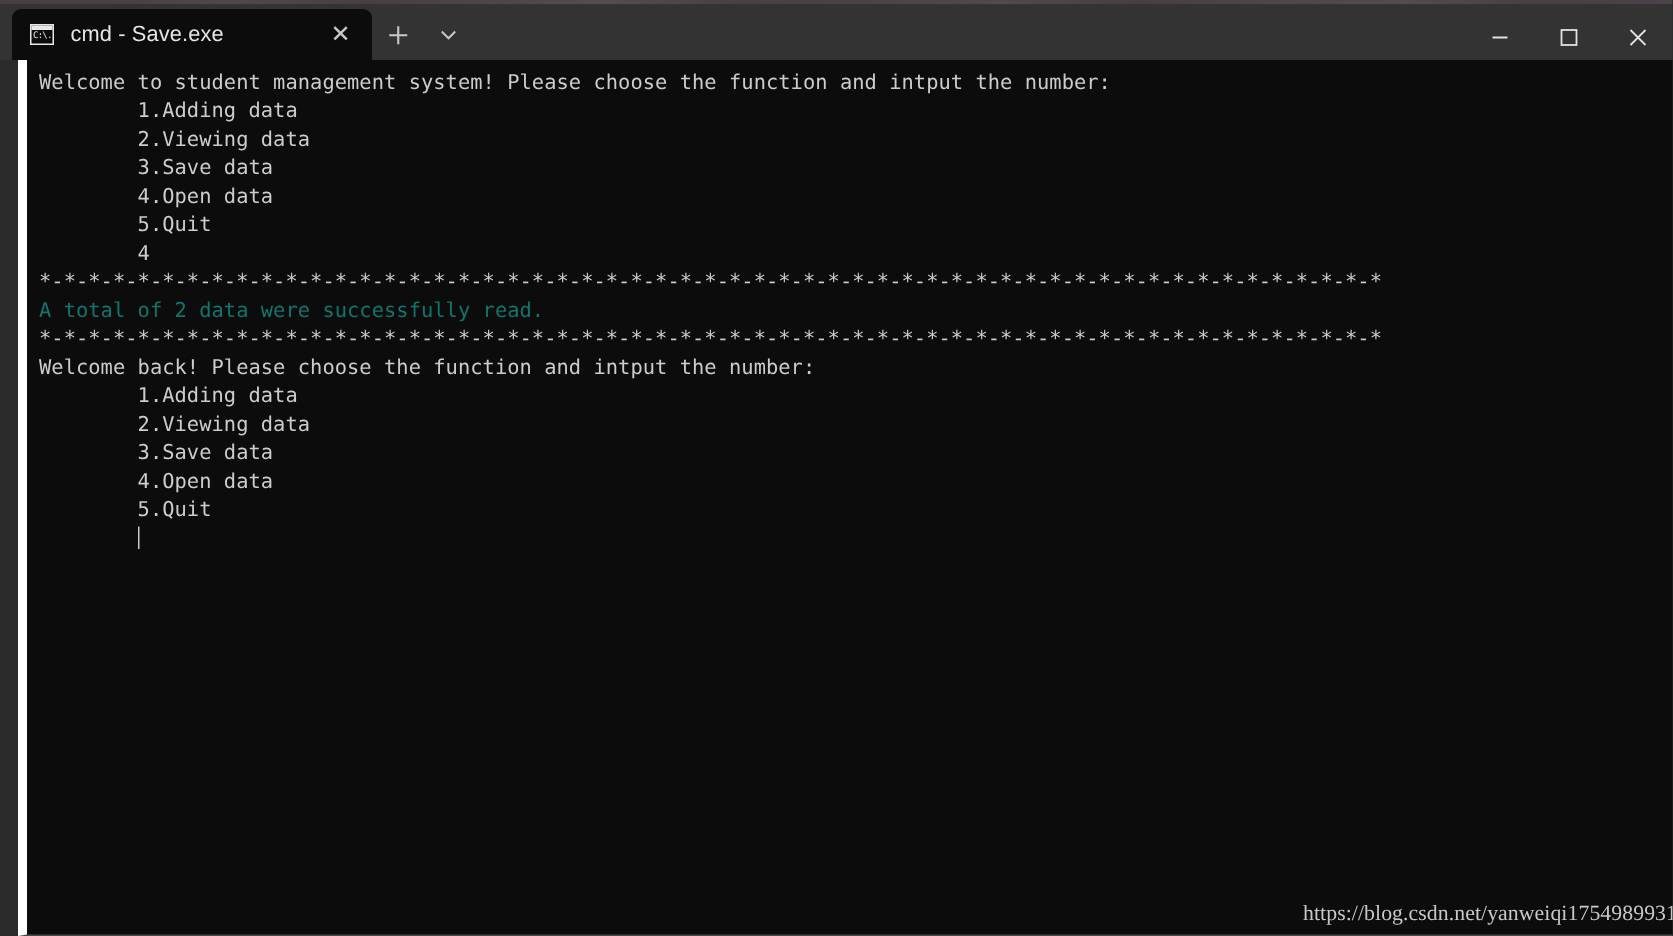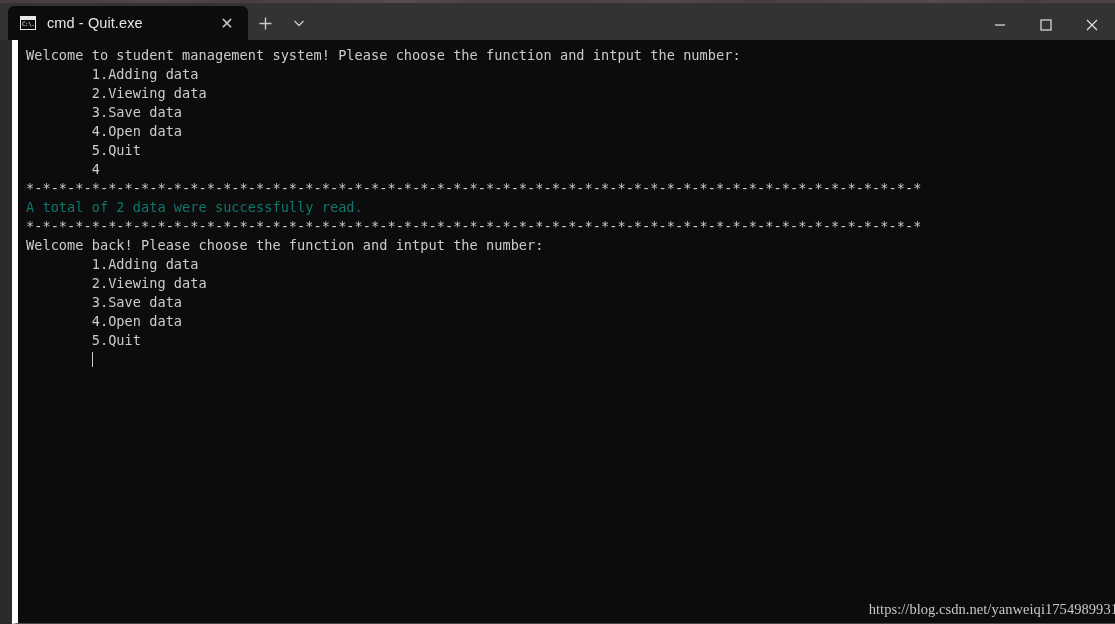--- a/index.html
+++ b/index.html
@@ -205,21 +205,21 @@
   <div id="titlebar">
 
     <div id="tabstrip">
 
       <div class="tab">
         <span class="tab-icon">
           <span class="frame"></span>
           <span class="titlebar-dots"></span>
           <span class="prompt">C:\.</span>
         </span>
-        <span class="tab-title">cmd - Quit.exe</span>
+        <span class="tab-title">cmd - Save.exe</span>
         <span class="tab-close">✕</span>
       </div>
 
       <div class="strip-btn">
         <svg width="15" height="15" viewBox="0 0 15 15">
           <path d="M7.5 1.5 V13.5 M1.5 7.5 H13.5" stroke="#c9c9c9" stroke-width="1.4" fill="none"></path>
         </svg>
       </div>
 
       <div class="strip-btn">

